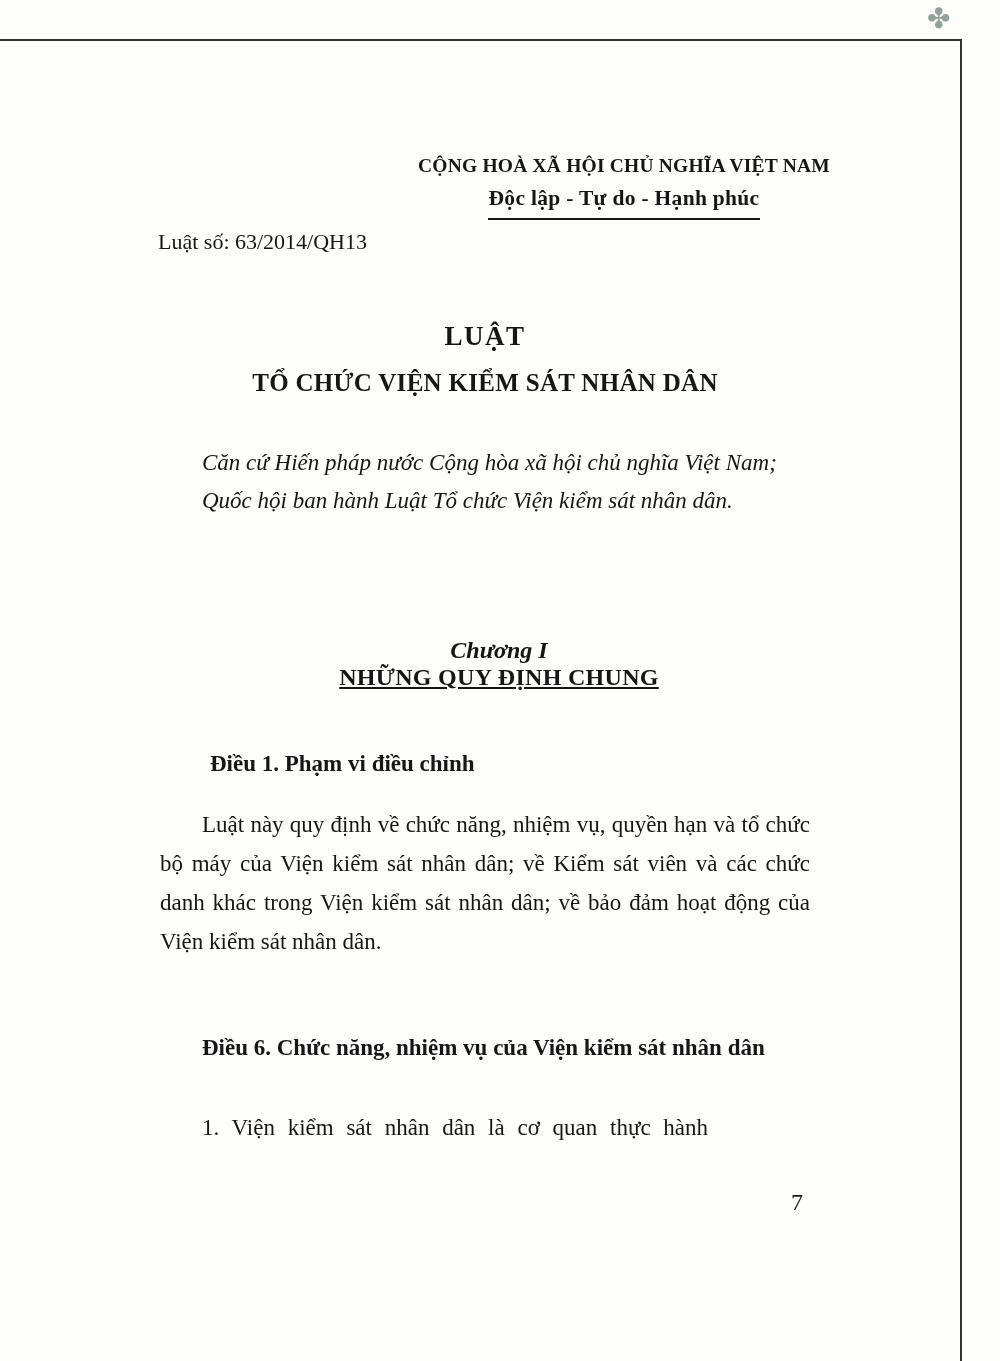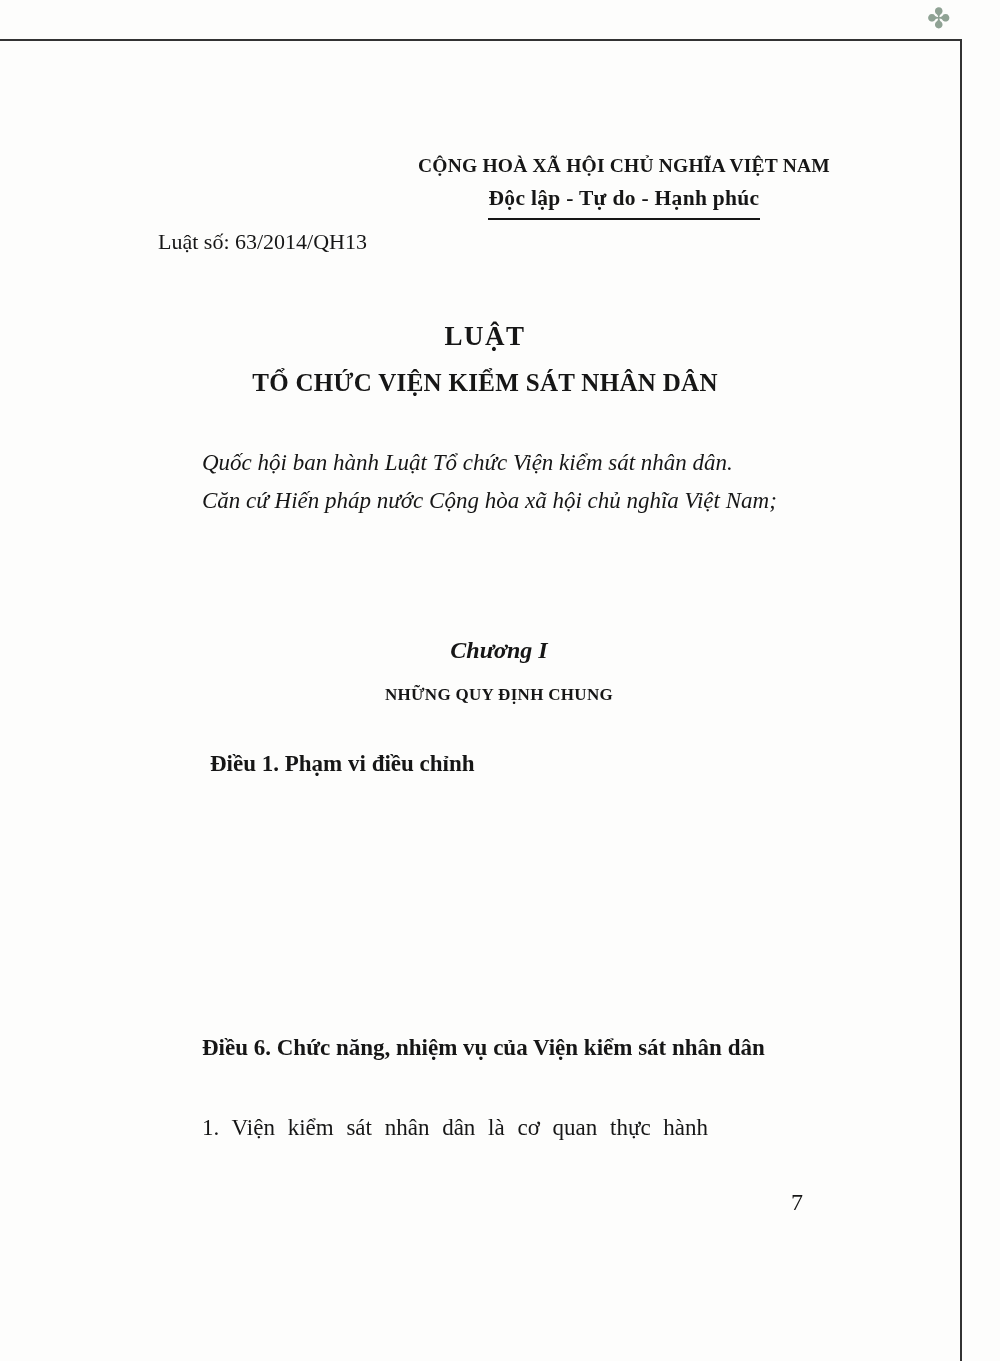--- a/index.html
+++ b/index.html
@@ -31,21 +31,21 @@
   .title-1{font-size:27px;letter-spacing:1.5px;}
   .title-2{font-size:25px;margin-top:17px;letter-spacing:.3px;}
 
   
   .preamble{position:absolute;top:444px;left:160px;width:650px;font-style:italic;font-size:23px;line-height:38px;text-align:justify;}
   .preamble p{margin:0;text-indent:42px;}
 
   
   .chapter{position:absolute;top:637px;left:174px;width:650px;text-align:center;}
   .chapter-label{font-weight:bold;font-style:italic;font-size:24px;}
-  .chapter-title{font-weight:bold;font-size:17px;margin-top:21px;letter-spacing:.3px;}
+  .chapter-title{font-weight:bold;font-size:24px;letter-spacing:.3px;text-decoration:underline;}
 
   
   .art1-heading{position:absolute;top:751px;left:168px;width:650px;font-weight:bold;font-size:23px;}
   .art1-heading p,.art2-heading p{margin:0;text-indent:42px;}
   .art1-body{position:absolute;top:805px;left:160px;width:650px;font-size:23px;line-height:39px;text-align:justify;}
   .art1-body p{margin:0;text-indent:42px;}
   .art2-heading{position:absolute;top:1027px;left:160px;width:650px;font-weight:bold;font-size:23px;line-height:41px;text-align:justify;}
   .art2-body{position:absolute;top:1115px;left:160px;width:650px;font-size:23px;word-spacing:7px;}
   .art2-body p{margin:0;text-indent:42px;}
 
@@ -68,33 +68,36 @@
     <div class="motto">Độc lập - Tự do - Hạnh phúc</div>
     <div class="rule"></div>
   </div>
 
   <div class="title-block">
     <div class="title-1">LUẬT</div>
     <div class="title-2">TỔ CHỨC VIỆN KIỂM SÁT NHÂN DÂN</div>
   </div>
 
   <div class="preamble">
+    <p>Căn cứ Hiến pháp nước Cộng hòa xã hội chủ nghĩa Việt Nam;</p>
     <p>Quốc hội ban hành Luật Tổ chức Viện kiểm sát nhân dân.</p>
-    <p>Căn cứ Hiến pháp nước Cộng hòa xã hội chủ nghĩa Việt Nam;</p>
   </div>
 
   <div class="chapter">
     <div class="chapter-label">Chương I</div>
     <div class="chapter-title">NHỮNG QUY ĐỊNH CHUNG</div>
   </div>
 
   <div class="art1-heading">
     <p>Điều 1. Phạm vi điều chỉnh</p>
   </div>
 
+  <div class="art1-body">
+    <p>Luật này quy định về chức năng, nhiệm vụ, quyền hạn và tổ chức bộ máy của Viện kiểm sát nhân dân; về Kiểm sát viên và các chức danh khác trong Viện kiểm sát nhân dân; về bảo đảm hoạt động của Viện kiểm sát nhân dân.</p>
+  </div>
 
   <div class="art2-heading">
     <p>Điều 6. Chức năng, nhiệm vụ của Viện kiểm sát nhân dân</p>
   </div>
 
   <div class="art2-body">
     <p>1. Viện kiểm sát nhân dân là cơ quan thực hành</p>
   </div>
 
   <div class="page-number">7</div>

